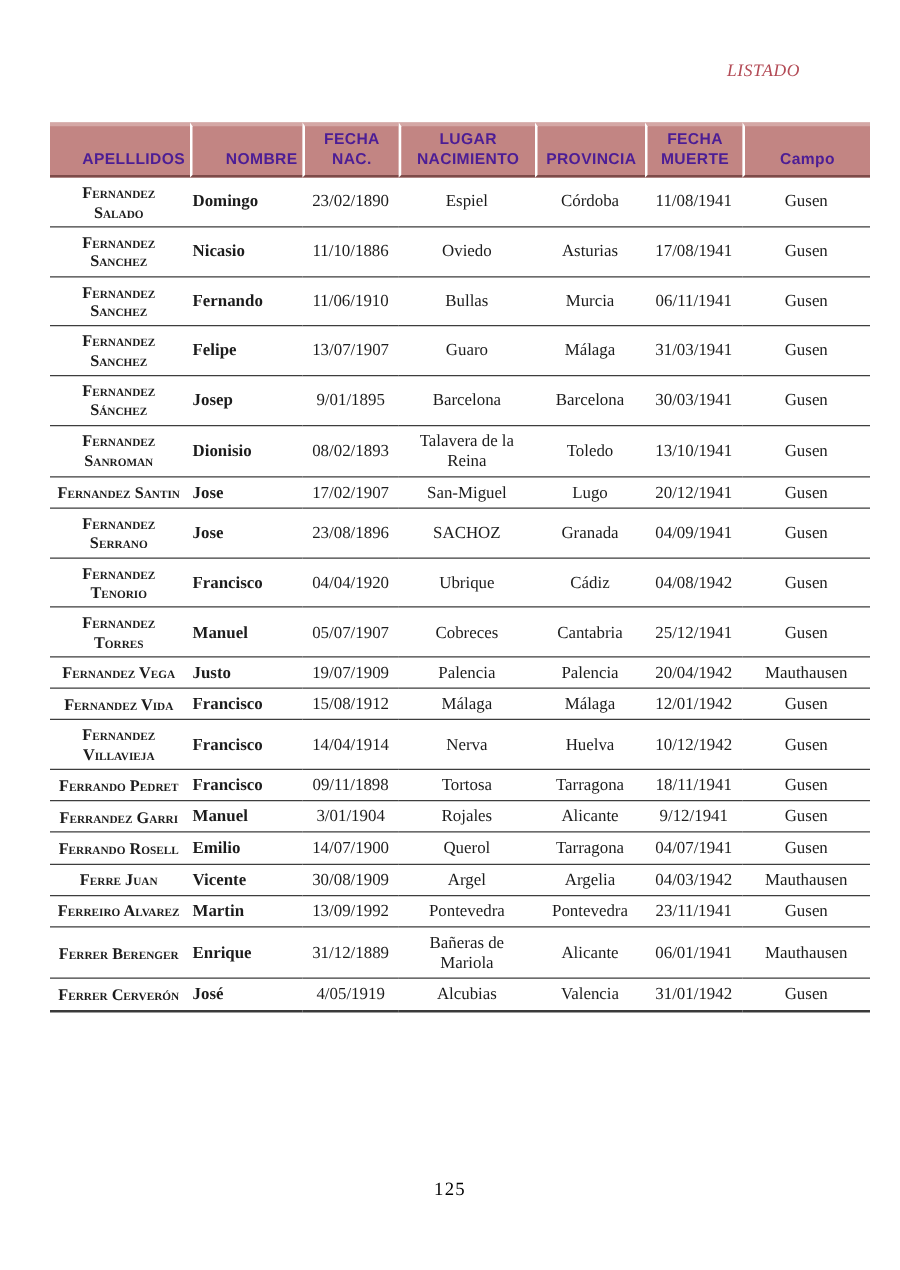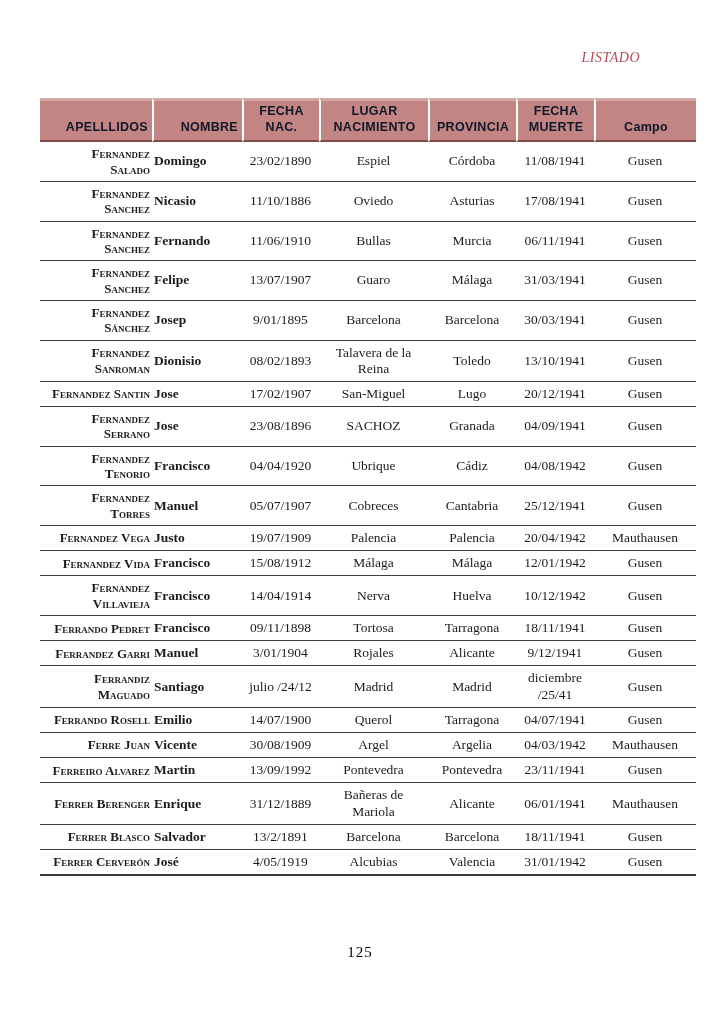--- a/index.html
+++ b/index.html
@@ -27,21 +27,21 @@
     width:656px;
     border-collapse:separate;
     border-spacing:0;
     table-layout:fixed;
   }
   col.c0{width:112px} col.c1{width:90px} col.c2{width:77px}
   col.c3{width:109px} col.c4{width:88px} col.c5{width:78px} col.c6{width:102px}
 
   thead th {
     background:#c28583;
-    color:#0f172a;
+    color:#4c1d95;
     font-family:"Liberation Sans","DejaVu Sans",sans-serif;
     font-weight:bold;
     font-size:12.5px;
     line-height:1.25;
     letter-spacing:0.3px;
     vertical-align:bottom;
     padding:3px 4px 5px 4px;
     white-space:pre-line;
     border-top:3px solid #d4a7a5;
     border-bottom:2.5px solid #7d4b49;
@@ -59,21 +59,21 @@
     border-bottom:1.5px solid #3d3d3d;
     text-align:center;
     white-space:pre-line;
   }
   tbody tr:last-child td { border-bottom:2.5px solid #3a3a3a; }
   tbody td.c-apellidos {
     font-variant:small-caps;
     font-weight:bold;
     font-size:13px;
     line-height:1.18;
-    text-align:right;
+    text-align:center;
     white-space:pre;
     overflow:visible;
     padding-left:0;
   }
   tbody td.c-nombre {
     font-weight:bold;
     text-align:left;
     white-space:pre;
     padding-left:2px;
   }
@@ -259,31 +259,20 @@
         <tr>
     <td class="c-apellidos">Ferrandez Garri</td>
     <td class="c-nombre">Manuel</td>
     <td class="c-fnac">3/01/1904</td>
     <td class="c-lugar">Rojales</td>
     <td class="c-prov">Alicante</td>
     <td class="c-fmue">9/12/1941</td>
     <td class="c-campo">Gusen</td>
   </tr>
         <tr>
-    <td class="c-apellidos">Ferrandiz
-Maguado</td>
-    <td class="c-nombre">Santiago</td>
-    <td class="c-fnac">julio /24/12</td>
-    <td class="c-lugar">Madrid</td>
-    <td class="c-prov">Madrid</td>
-    <td class="c-fmue">diciembre
-/25/41</td>
-    <td class="c-campo">Gusen</td>
-  </tr>
-        <tr>
     <td class="c-apellidos">Ferrando Rosell</td>
     <td class="c-nombre">Emilio</td>
     <td class="c-fnac">14/07/1900</td>
     <td class="c-lugar">Querol</td>
     <td class="c-prov">Tarragona</td>
     <td class="c-fmue">04/07/1941</td>
     <td class="c-campo">Gusen</td>
   </tr>
         <tr>
     <td class="c-apellidos">Ferre Juan</td>
@@ -307,29 +296,20 @@
     <td class="c-apellidos">Ferrer Berenger</td>
     <td class="c-nombre">Enrique</td>
     <td class="c-fnac">31/12/1889</td>
     <td class="c-lugar">Bañeras de
 Mariola</td>
     <td class="c-prov">Alicante</td>
     <td class="c-fmue">06/01/1941</td>
     <td class="c-campo">Mauthausen</td>
   </tr>
         <tr>
-    <td class="c-apellidos">Ferrer Blasco</td>
-    <td class="c-nombre">Salvador</td>
-    <td class="c-fnac">13/2/1891</td>
-    <td class="c-lugar">Barcelona</td>
-    <td class="c-prov">Barcelona</td>
-    <td class="c-fmue">18/11/1941</td>
-    <td class="c-campo">Gusen</td>
-  </tr>
-        <tr>
     <td class="c-apellidos">Ferrer Cerverón</td>
     <td class="c-nombre">José</td>
     <td class="c-fnac">4/05/1919</td>
     <td class="c-lugar">Alcubias</td>
     <td class="c-prov">Valencia</td>
     <td class="c-fmue">31/01/1942</td>
     <td class="c-campo">Gusen</td>
   </tr>
       </tbody>
   </table>

